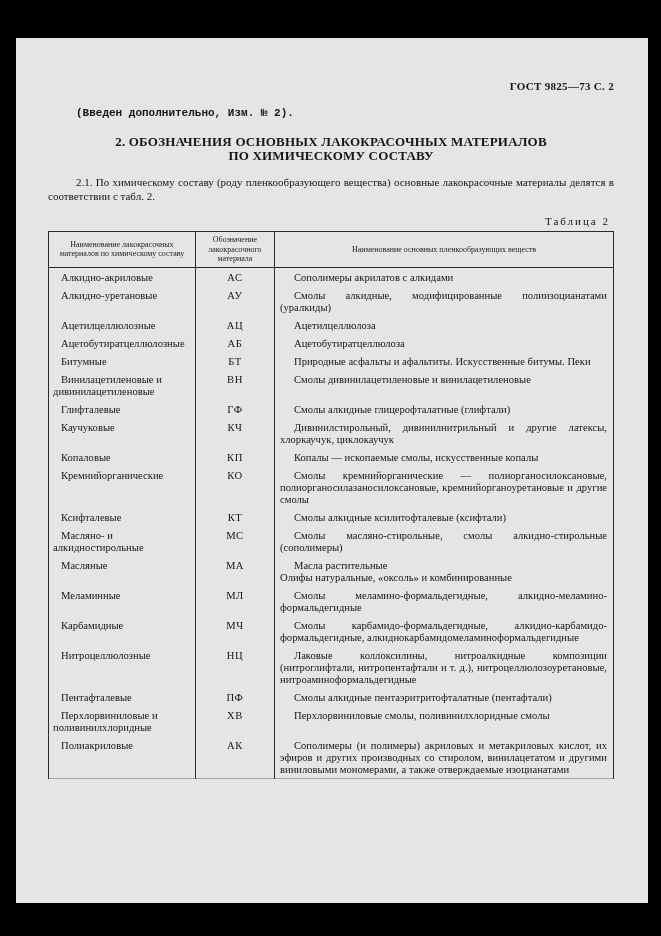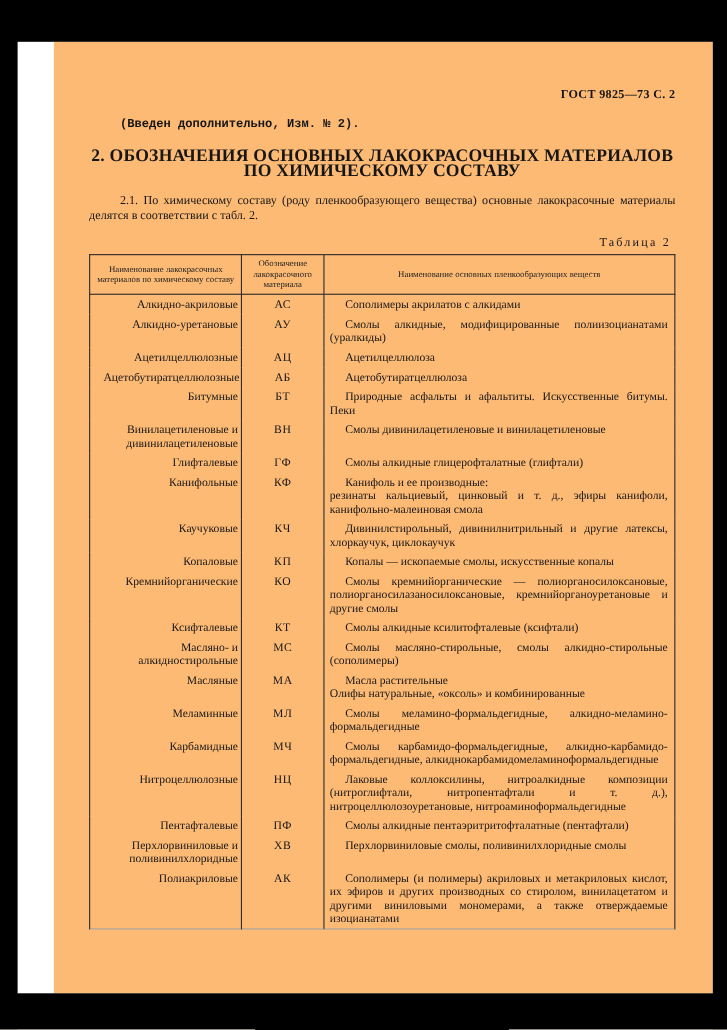--- a/index.html
+++ b/index.html
@@ -9,56 +9,54 @@
     position:relative; width:661px; height:936px; background:#ffffff;
     overflow:hidden; margin:0;
   }
   .edge { position:absolute; background:#000; z-index:3; }
   .edge.top    { top:0; left:0; width:661px; height:38px; }
   .edge.bottom { left:0; bottom:0; width:661px; height:33px; }
   .edge.left   { top:0; left:0; width:16px; height:936px; }
   .edge.right  { top:0; right:0; width:13px; height:936px; }
   .page {
     position:absolute; top:38px; left:16px; right:13px; bottom:33px;
-    background:#fdba74; overflow:hidden; z-index:1;
+    background:#e5e5e5; overflow:hidden; z-index:1;
     padding:42px 34px 0 32px;
-    margin-left:33px;
   }
   .doc-header {
     text-align:right; font-weight:bold; font-size:11px; line-height:13px;
     margin-bottom:14px; letter-spacing:.3px;
   }
   .para {
     font-size:11px; line-height:13.4px; text-align:justify;
     text-indent:28px;
   }
   .amendment { font-weight:bold; font-size:11px; line-height:13.4px; text-indent:28px;font-family:Liberation Mono, monospace; }
   .section-title {
-    text-align:center; font-weight:bold; font-size:16px; line-height:14px;
+    text-align:center; font-weight:bold; font-size:13px; line-height:14px;
     margin:15px 0 13px 0; letter-spacing:.2px;
   }
   .p21 { margin-bottom:12px; }
   .table-caption {
     text-align:right; font-size:11px; letter-spacing:2px;
     margin-bottom:4px; padding-right:4px;
   }
   table {
     width:100%; border-collapse:collapse; table-layout:fixed;
   }
   col.c1 { width:26%; } col.c2 { width:14%; } col.c3 { width:60%; }
   th {
     border:1px solid #2b2b2b; font-weight:normal;
     font-size:8px; line-height:9.5px; text-align:center; vertical-align:middle;
     padding:3px 4px; color:#222;
   }
   td {
     border-left:1px solid #2b2b2b; border-right:1px solid #2b2b2b;
     font-size:10.6px; line-height:12px; vertical-align:top;
     padding:4px 5px 2px 5px;
-    text-align:right;
   }
   table { border:1px solid #a3a3a3; }
   td.name { padding-left:4px; text-indent:8px; padding-right:3px; }
   td.code { text-align:center; letter-spacing:.5px; }
   td.desc { text-align:justify; white-space:pre-line; text-indent:14px; padding-right:6px; }
 </style>
 </head>
 <body>
 
 <div class="scan">
@@ -125,26 +123,20 @@
             <td class="name">Винилацетиленовые и дивинилацетиленовые</td>
             <td class="code">ВН</td>
             <td class="desc">Смолы дивинилацетиленовые и винилацетиленовые</td>
           </tr>
           <tr>
             <td class="name">Глифталевые</td>
             <td class="code">ГФ</td>
             <td class="desc">Смолы алкидные глицерофталатные (глифтали)</td>
           </tr>
           <tr>
-            <td class="name">Канифольные</td>
-            <td class="code">КФ</td>
-            <td class="desc">Канифоль и ее производные:
-резинаты кальциевый, цинковый и т. д., эфиры канифоли, канифольно-малеиновая смола</td>
-          </tr>
-          <tr>
             <td class="name">Каучуковые</td>
             <td class="code">КЧ</td>
             <td class="desc">Дивинилстирольный, дивинилнитрильный и другие латексы, хлоркаучук, циклокаучук</td>
           </tr>
           <tr>
             <td class="name">Копаловые</td>
             <td class="code">КП</td>
             <td class="desc">Копалы — ископаемые смолы, искусственные копалы</td>
           </tr>
           <tr>

